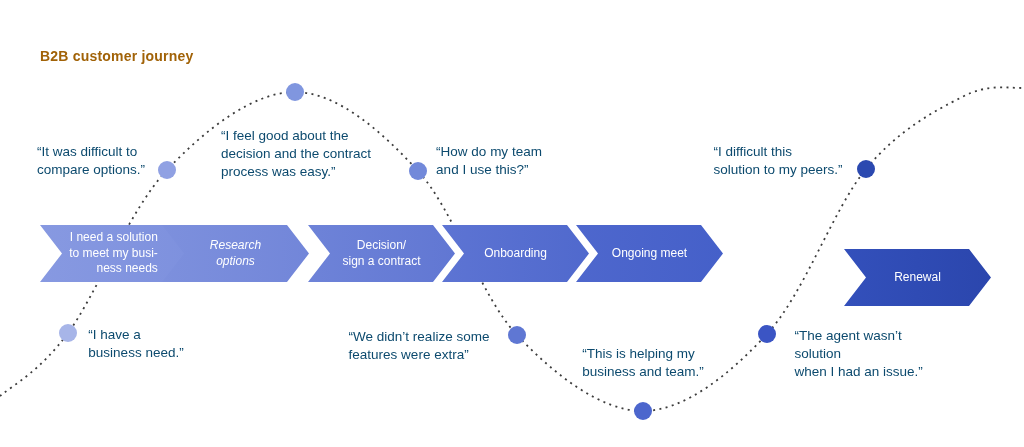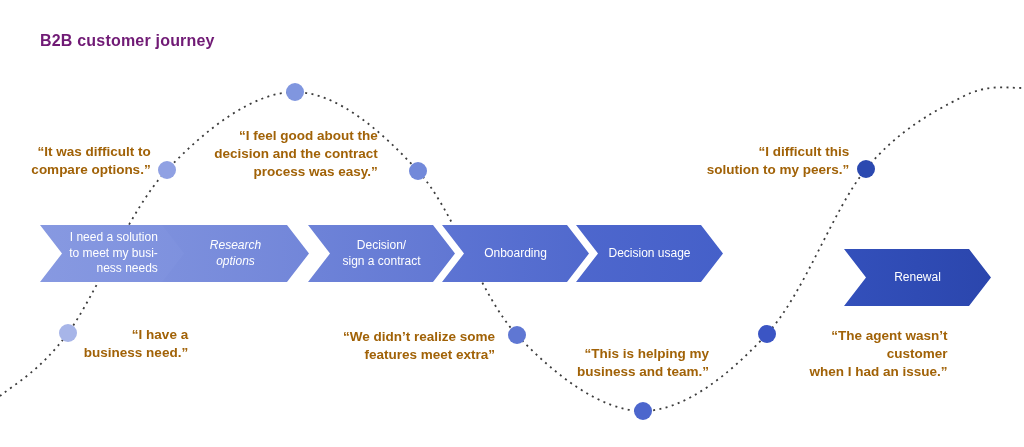--- a/index.html
+++ b/index.html
@@ -1,36 +1,36 @@
 <!DOCTYPE html>
 <html><head>
 <meta charset="utf-8">
 <style>
   html,body{margin:0;padding:0;background:#ffffff;}
   .canvas{
     position:relative;width:1024px;height:447px;background:#ffffff;overflow:hidden;
     font-family:"Liberation Sans", sans-serif;
   }
   .title{
-    position:absolute;left:40px;top:32px;
-    font-size:16px;font-weight:bold;color:#701a75;letter-spacing:.2px;
+    position:absolute;left:40px;top:48px;
+    font-size:14px;font-weight:bold;color:#a16207;letter-spacing:.2px;
   }
   .curve-svg{position:absolute;left:0;top:0;z-index:1;}
   .band{position:absolute;left:0;top:0;width:100%;height:100%;z-index:2;pointer-events:none;}
   .stage{
     position:absolute;top:225px;width:147px;height:57px;
     display:flex;align-items:center;justify-content:center;
     clip-path:polygon(0 0, calc(100% - 22px) 0, 100% 50%, calc(100% - 22px) 100%, 0 100%, 22px 50%);
     color:#ffffff;font-size:12px;line-height:1.28;text-align:center;
     white-space:pre-line;padding:0 24px;box-sizing:border-box;
   }
   .quote{
     position:absolute;transform:translateX(-50%);
-    font-size:13.5px;font-weight:700;color:#a16207;line-height:1.32;
-    text-align:right;white-space:pre-line;z-index:3;
+    font-size:13.5px;font-weight:400;color:#0c4a6e;line-height:1.32;
+    text-align:left;white-space:pre-line;z-index:3;
   }
 </style>
 </head>
 <body>
 
 <div class="canvas">
 
   <svg class="curve-svg" width="1024" height="447" viewBox="0 0 1024 447">
       <path d="M 0 396 C 16.333333333333332 382.8333333333333, 40.16666666666667 370.6666666666667, 68 333 C 95.83333333333333 295.3333333333333, 129.16666666666666 210.16666666666666, 167 170 C 204.83333333333334 129.83333333333334, 253.16666666666666 91.83333333333333, 295 92 C 336.8333333333333 92.16666666666667, 381 130.5, 418 171 C 455 211.5, 479.5 295, 517 335 C 554.5 375, 601.3333333333334 411.1666666666667, 643 411 C 684.6666666666666 410.8333333333333, 729.8333333333334 374.3333333333333, 767 334 C 804.1666666666666 293.6666666666667, 833.5 208.5, 866 169 C 898.5 129.5, 935.6666666666666 110.5, 962 97 C 988.3333333333334 83.5, 1005.6666666666666 88.16666666666667, 1024 88" fill="none" stroke="#3c3c3c" stroke-width="1.8" stroke-dasharray="2 4.4"></path>
       <circle cx="68" cy="333" r="9" fill="#a7b5e8"></circle>
@@ -47,33 +47,35 @@
 
   <div class="band">
     <div class="stage" style="left: 40px; background: linear-gradient(90deg, rgb(135, 153, 225), rgb(126, 145, 222)); text-align: right;">I need a solution
 to meet my busi-
 ness needs</div>
     <div class="stage" style="left: 162px; background: linear-gradient(90deg, rgb(125, 144, 221), rgb(114, 134, 217)); font-style: italic;">Research
 options</div>
     <div class="stage" style="left: 308px; background: linear-gradient(90deg, rgb(110, 131, 216), rgb(97, 119, 211));">Decision/
 sign a contract</div>
     <div class="stage" style="left: 442px; background: linear-gradient(90deg, rgb(93, 116, 211), rgb(80, 105, 205));">Onboarding</div>
-    <div class="stage" style="left: 576px; background: linear-gradient(90deg, rgb(78, 103, 205), rgb(69, 96, 201));">Decision usage</div>
+    <div class="stage" style="left: 576px; background: linear-gradient(90deg, rgb(78, 103, 205), rgb(69, 96, 201));">Ongoing meet</div>
     <div class="stage" style="left: 844px; background: linear-gradient(90deg, rgb(51, 80, 187), rgb(43, 70, 173)); margin-top: 24px;">Renewal</div>
   </div>
 
   <div class="quote" style="left: 91px; top: 143px;">“It was difficult to
 compare options.”</div>
   <div class="quote" style="left: 296px; top: 127px;">“I feel good about the
 decision and the contract
 process was easy.”</div>
+  <div class="quote" style="left: 489px; top: 143px;">“How do my team
+and I use this?”</div>
   <div class="quote" style="left: 778px; top: 143px;">“I difficult this
 solution to my peers.”</div>
   <div class="quote" style="left: 136px; top: 326px;">“I have a
 business need.”</div>
   <div class="quote" style="left: 419px; top: 328px;">“We didn’t realize some
-features meet extra”</div>
+features were extra”</div>
   <div class="quote" style="left: 643px; top: 345px;">“This is helping my
 business and team.”</div>
-  <div class="quote" style="left: 871px; top: 327px;">“The agent wasn’t customer
+  <div class="quote" style="left: 871px; top: 327px;">“The agent wasn’t solution
 when I had an issue.”</div>
 
 </div>
 
 </body></html>

